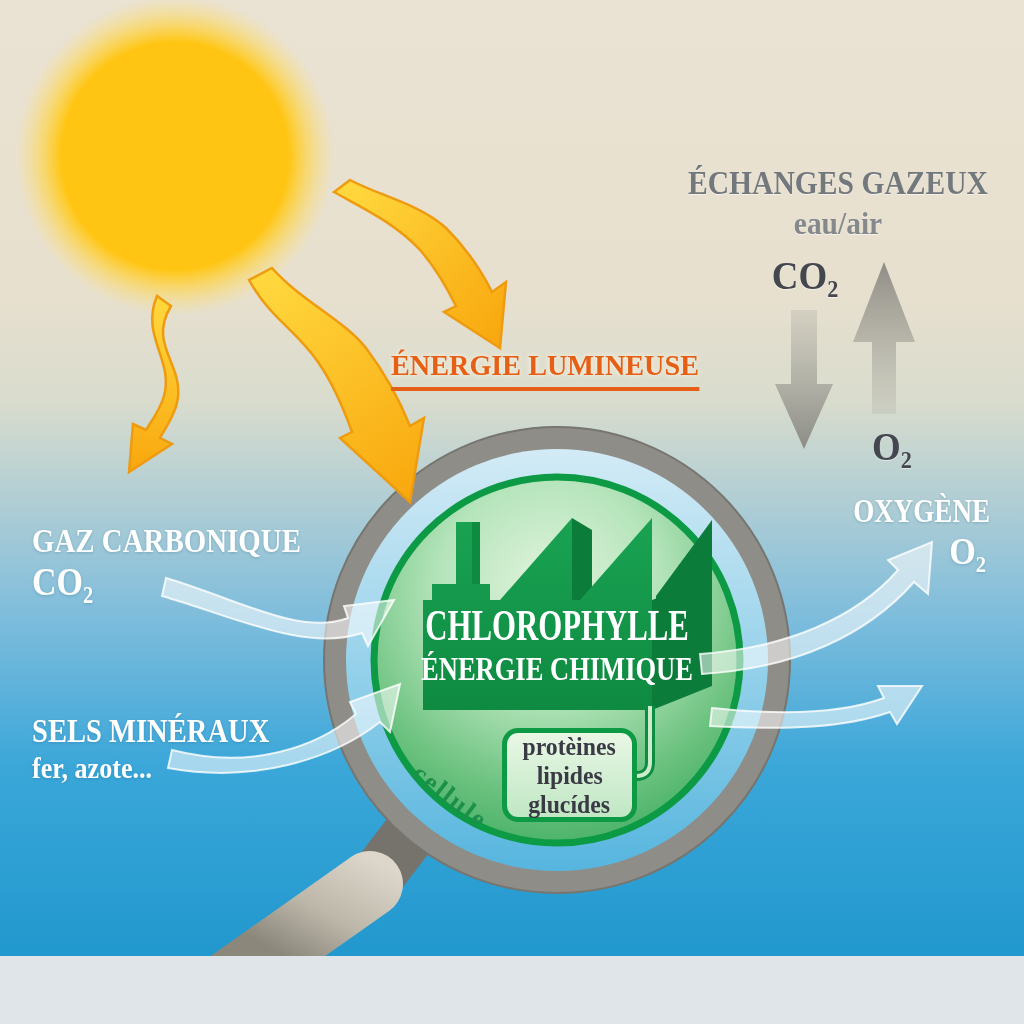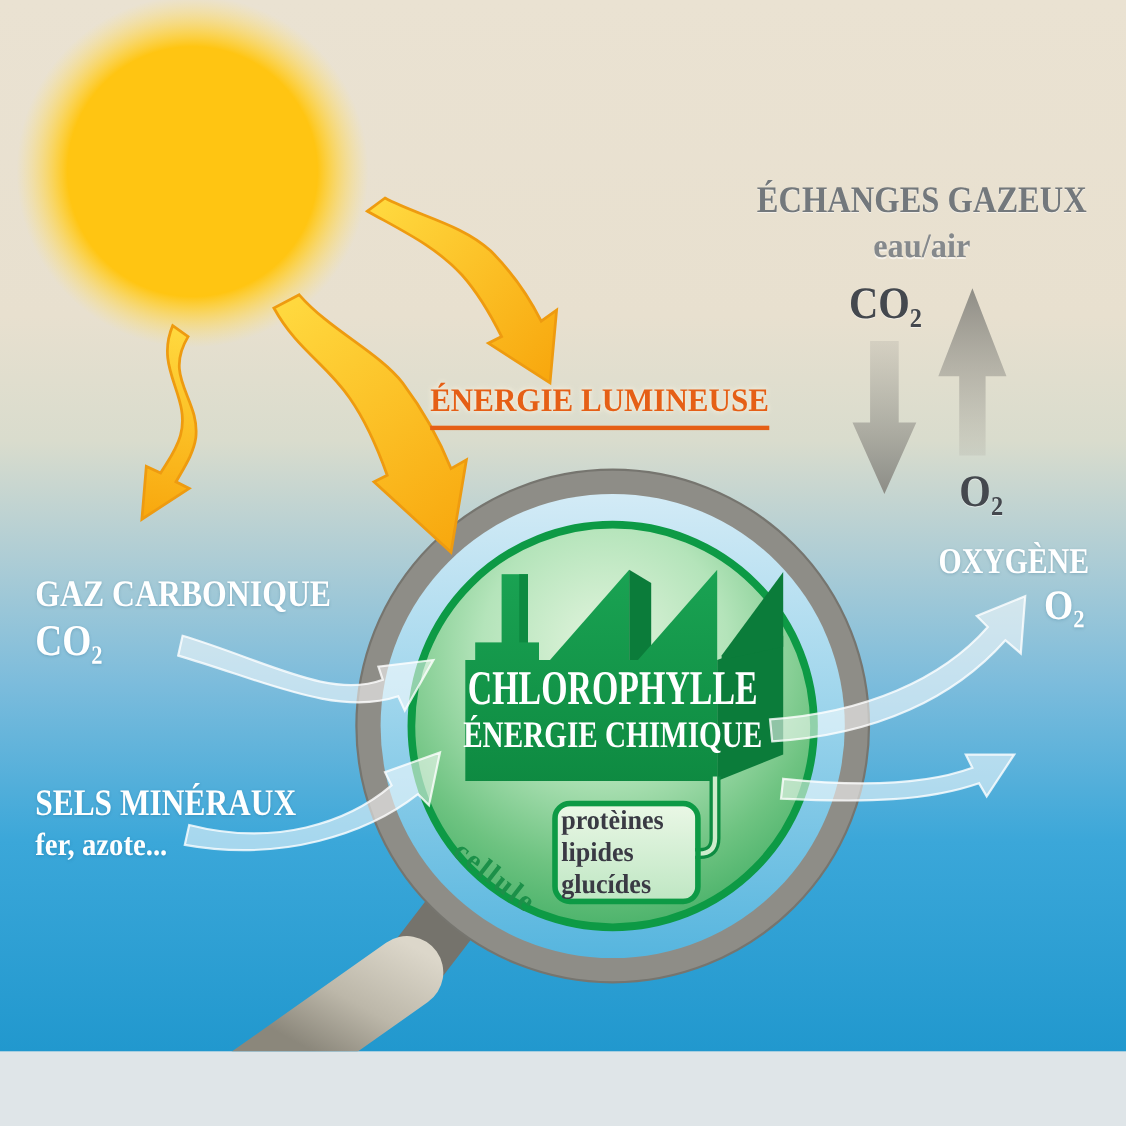--- a/index.html
+++ b/index.html
@@ -20,21 +20,21 @@
   .dark-t{color:#44484e;text-shadow:0 1px 0 rgba(255,255,255,.5);}
   .white-t{color:#ffffff;text-shadow:0 1px 3px rgba(20,80,110,.25);}
   .orange-t{
     color:#e55f16;border-bottom:4px solid #e55f16;padding-bottom:7px;
     text-shadow:0 0 4px #f6efdd,0 0 7px #f6efdd;
   }
   #products-box{
     position:absolute;left:502px;top:728px;width:135px;height:94px;z-index:2;
     box-sizing:border-box;border:5px solid #0d9a45;border-radius:16px;
     background:linear-gradient(180deg,#e9f7e5,#c0e7c4);
-    display:flex;flex-direction:column;justify-content:center;
+    display:flex;flex-direction:column;justify-content:center;align-items:center;
   }
   .prod{font-weight:bold;font-size:25px;line-height:29px;color:#3a3a44;
     transform:scaleX(.95);white-space:nowrap;}
   #cellule-label{
     position:absolute;left:450px;top:797px;z-index:2;
     font-weight:bold;font-size:27px;color:#1c9049;letter-spacing:2px;
     transform:translate(-50%,-50%) rotate(38deg);white-space:nowrap;
   }
 </style>
 </head>

